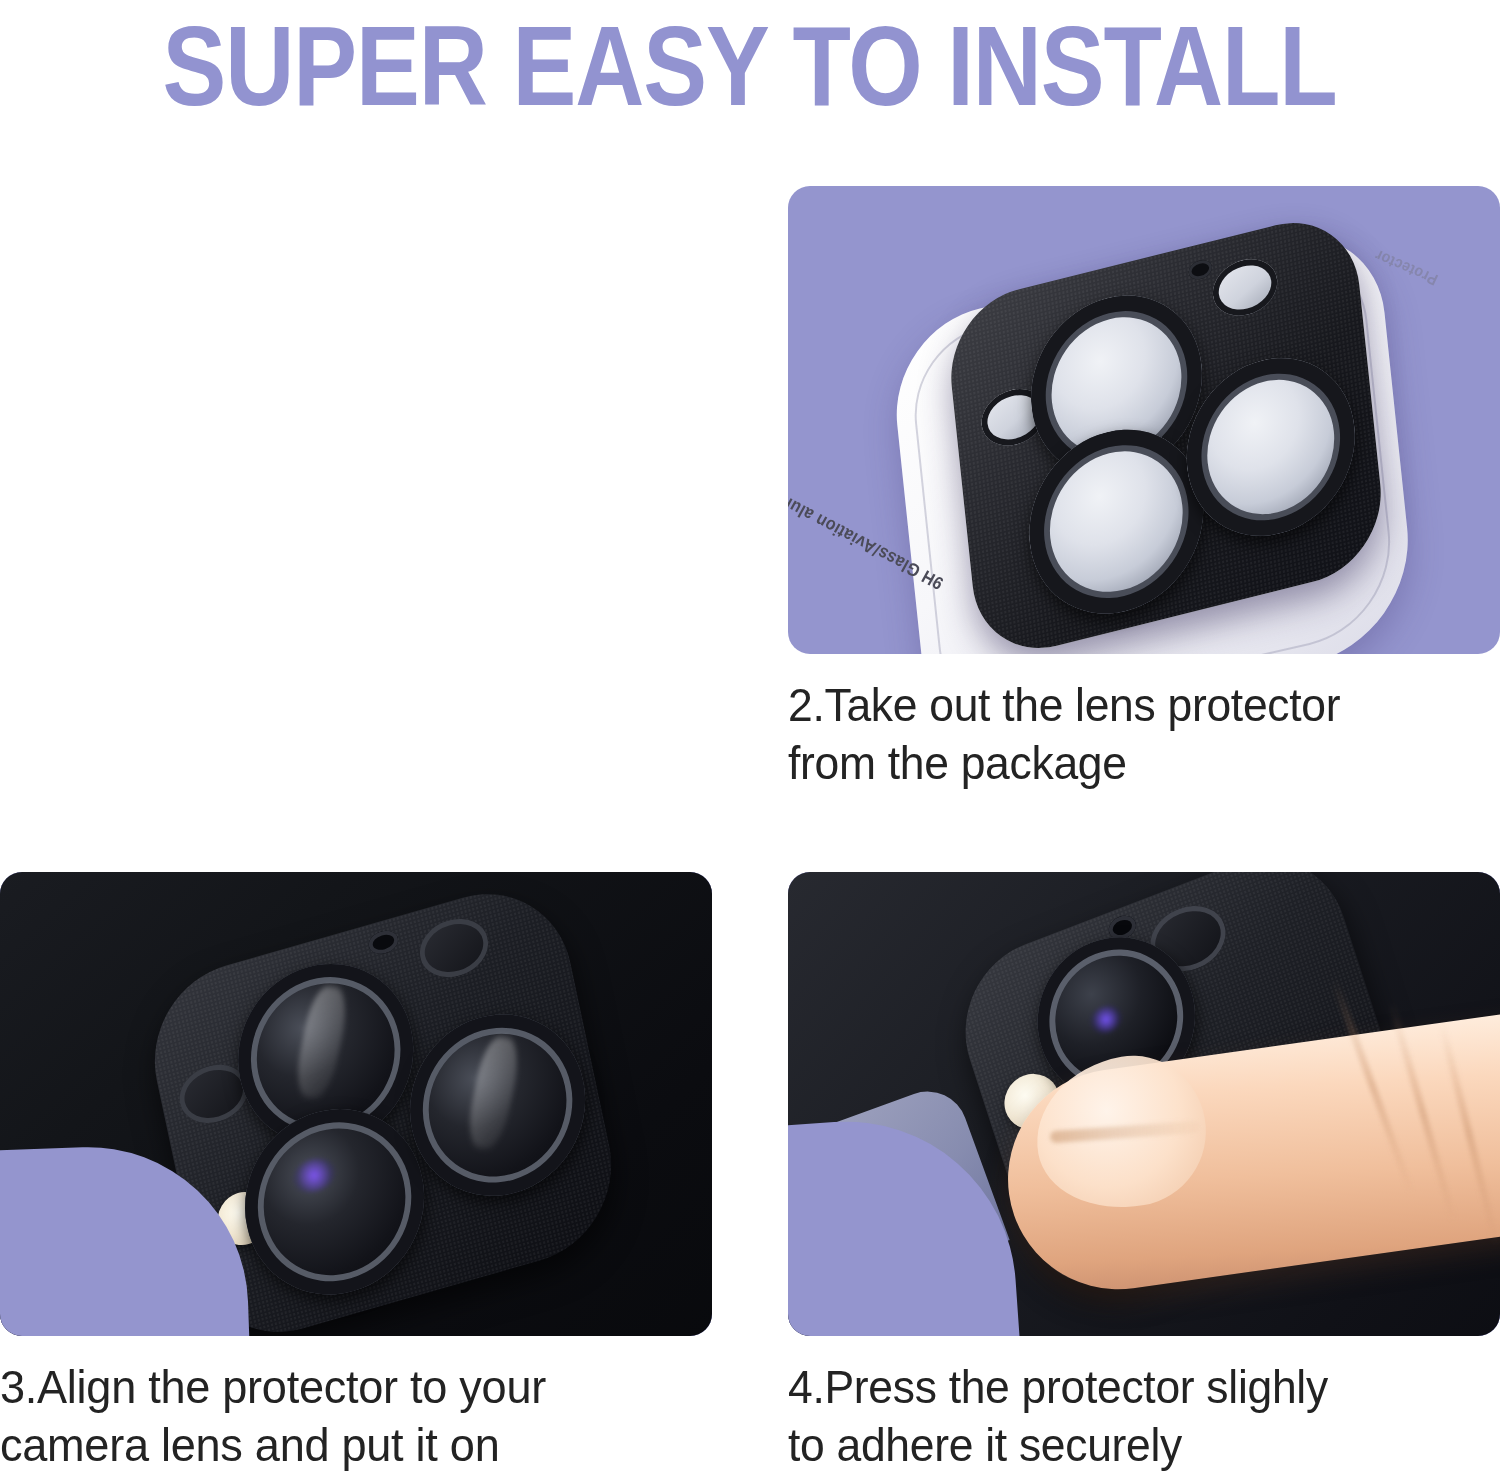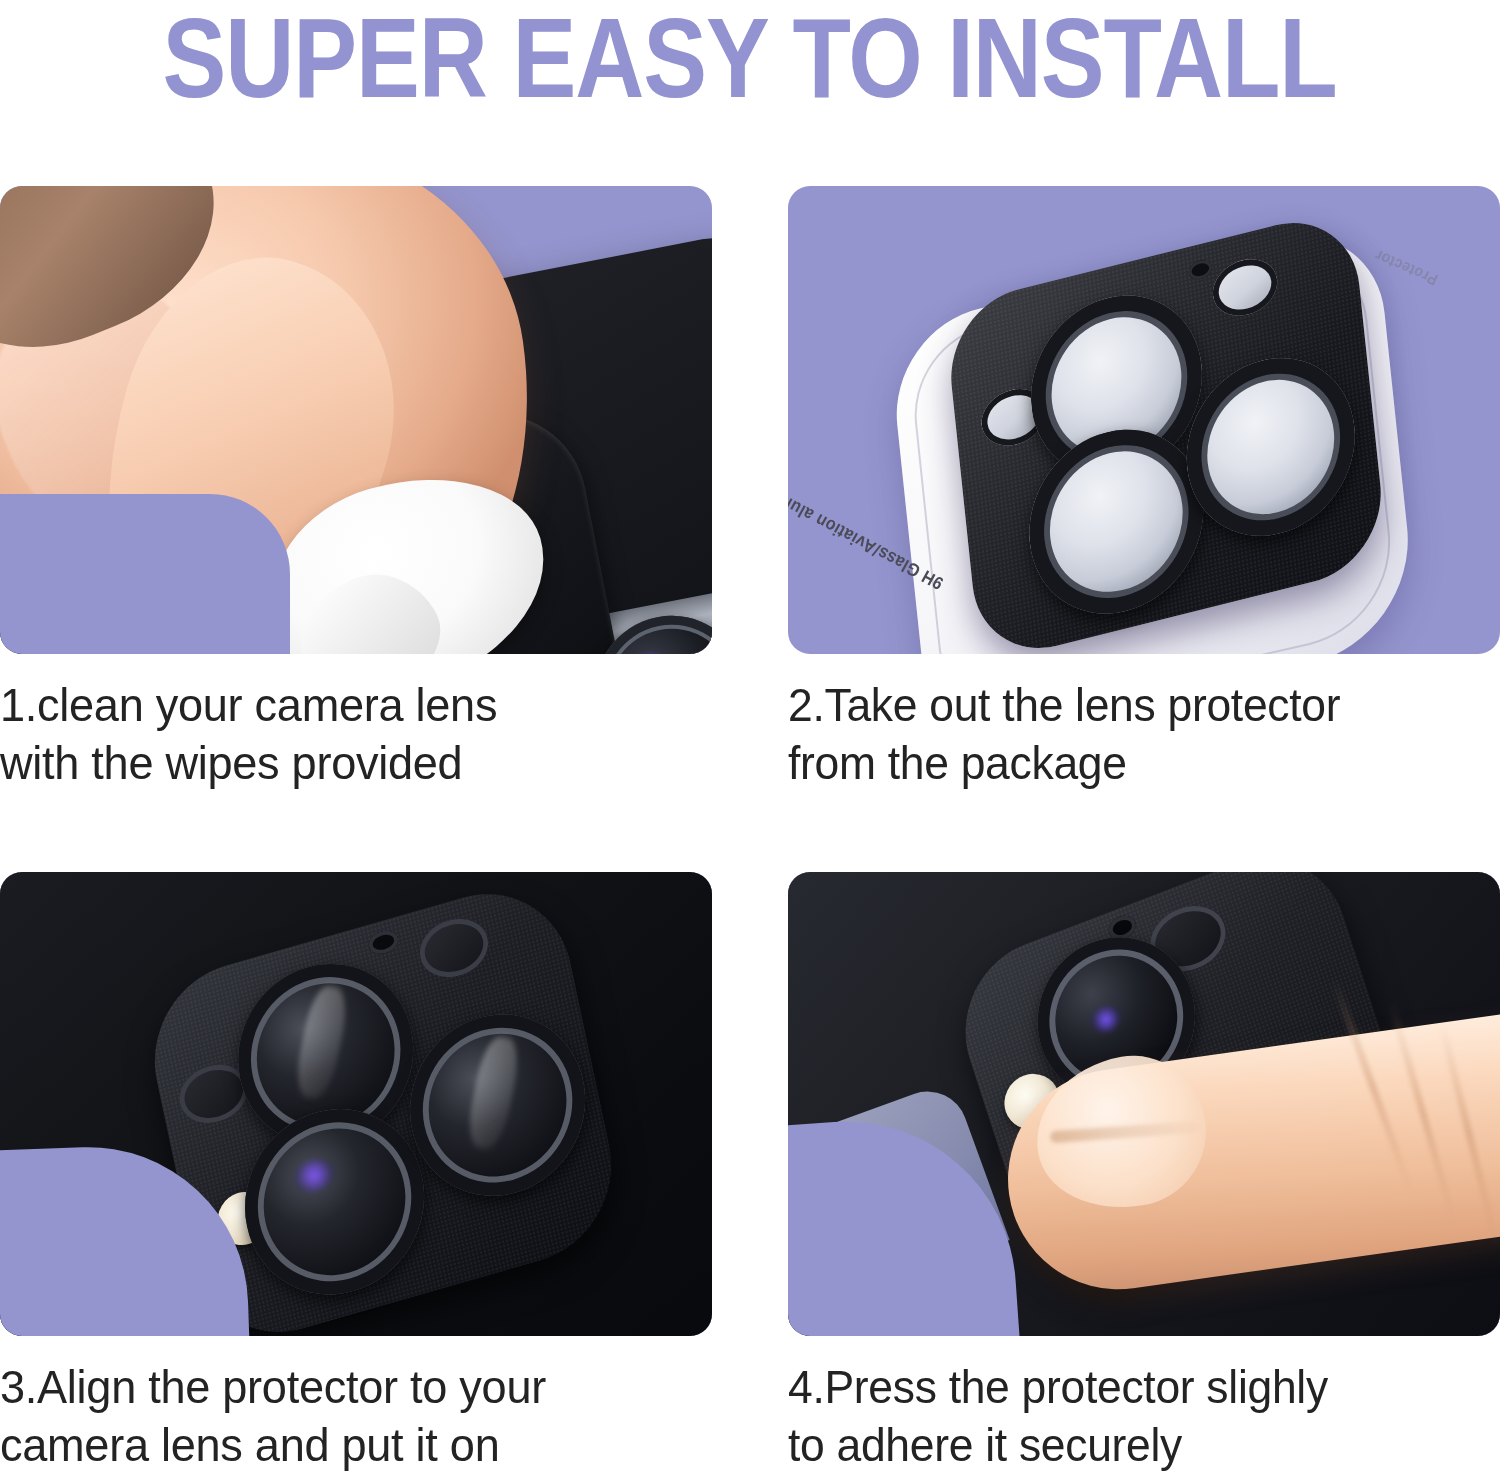--- a/index.html
+++ b/index.html
@@ -12,21 +12,21 @@
     height: 1474px;
     overflow: hidden;
     font-family: "Liberation Sans", sans-serif;
     position: relative;
   }
 
   
   #header-banner {
     position: absolute;
     left: 0;
-    top: 8px;
+    top: 16px;
     width: 1500px;
     height: 100px;
     display: flex;
     align-items: center;
     justify-content: center;
   }
   #page-title {
     font-family: "Liberation Sans", sans-serif;
     font-weight: 700;
     font-size: 92px;
@@ -579,40 +579,20 @@
 </style>
 </head>
 <body>
 
 <div id="header-banner">
   <div id="page-title">SUPER EASY TO INSTALL</div>
 </div>
 
 <div id="steps-grid">
 
-  <div class="step-cell col-left row-top">
-    <div class="step-photo">
-      <div class="p1-phone"></div>
-      <div class="p1-phone-edge"></div>
-      <div class="p1-camera-island">
-
-        <div class="p1-lens p1-lens-c"></div>
-      </div>
-      <div class="p1-hand">
-        <div class="p1-knuckle"></div>
-      </div>
-      <div class="p1-thumb"></div>
-      <div class="p1-sleeve"></div>
-      <div class="p1-wipe"></div>
-      <div class="p1-wipe-fold"></div>
-      <div class="p1-corner-bl"></div>
-    </div>
-    <div class="step-caption">1.clean your camera lens
-with the wipes provided</div>
-  </div>
 
   <div class="step-cell col-right row-top">
     <div class="step-photo">
       <div class="p2-backing">
         <div class="p2-backing-inner"></div>
         <div class="p2-back-label">9H Glass/Aviation aluminum</div>
         <div class="p2-back-label-2">Protector</div>
       </div>
       <div class="p2-frame">
         <div class="p2-flash-dot"></div>

